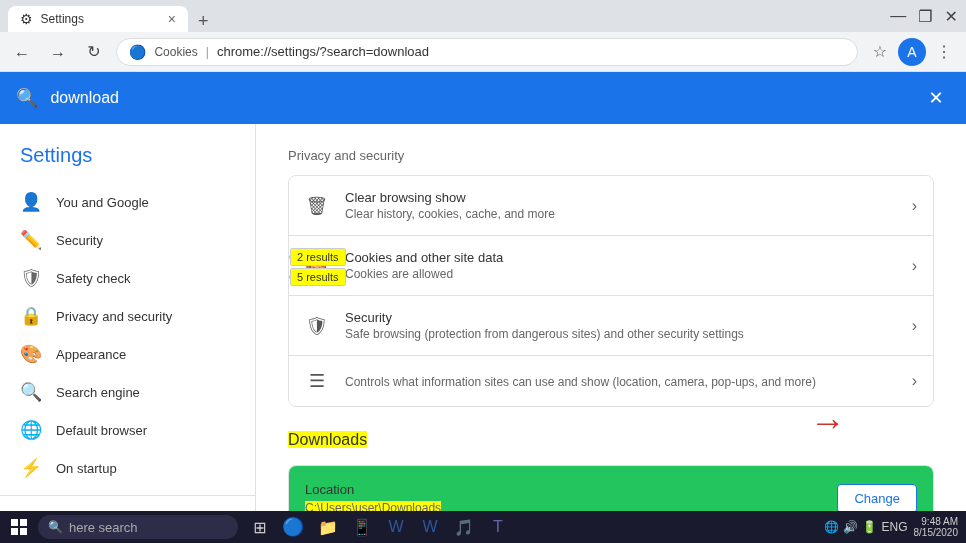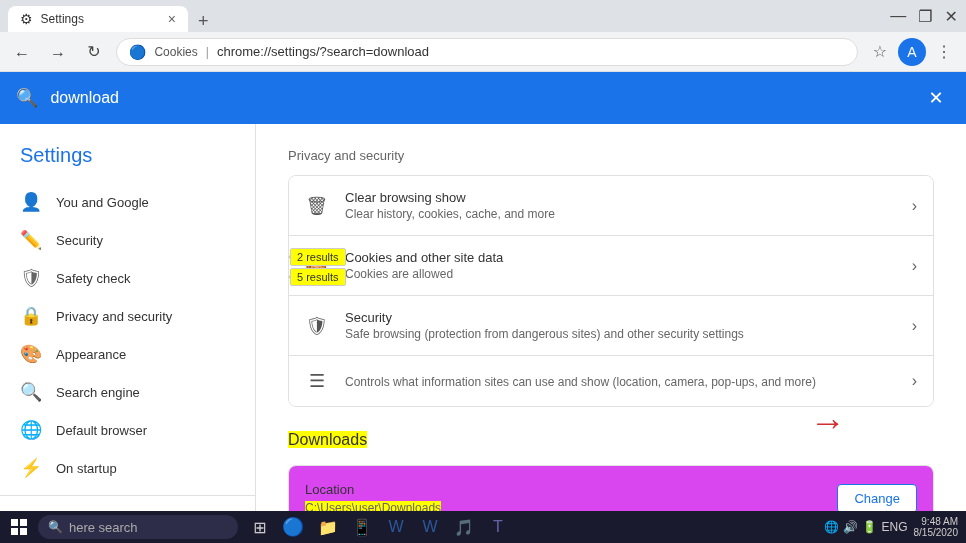--- a/index.html
+++ b/index.html
@@ -248,21 +248,21 @@
       font-weight: 500;
     }
 
     .settings-card {
       border: 1px solid #e0e0e0;
       border-radius: 8px;
       overflow: hidden;
     }
     .settings-card-item {
       padding: 16px;
-      background: #d946ef;
+      background: #22c55e;
       border-bottom: 1px solid #e0e0e0;
     }
     .settings-card-item:last-child { border-bottom: none; }
     .location-row {
       display: flex;
       align-items: center;
       justify-content: space-between;
     }
     .location-label { font-size: 13px; color: #333; font-weight: 400; margin-bottom: 4px; }
     .location-path { font-size: 12px; color: #666; }

